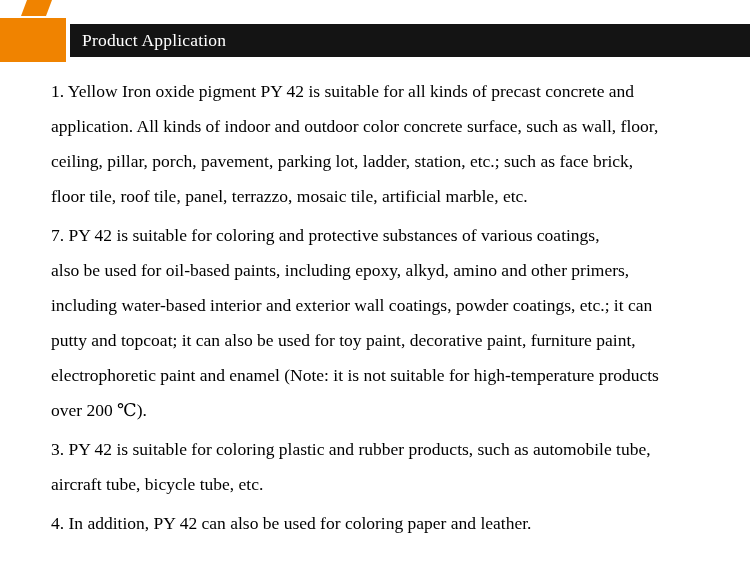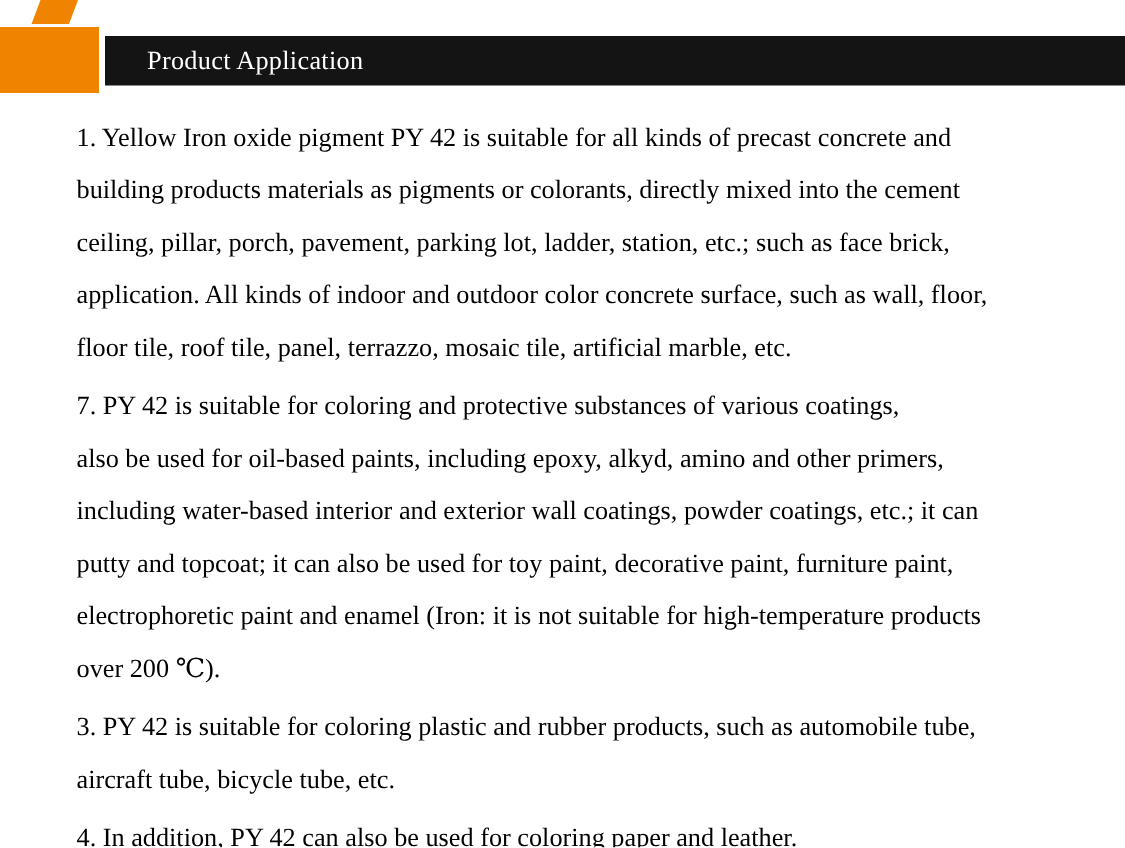--- a/index.html
+++ b/index.html
@@ -31,21 +31,21 @@
   }
   .header-bar {
     position: absolute;
     left: 70px;
     top: 24px;
     right: 0;
     height: 33px;
     background: #141414;
     display: flex;
     align-items: center;
-    padding-left: 28px;
+    padding-left: 12px;
     box-sizing: border-box;
   }
   .header-bar .title {
     color: #ffffff;
     font-size: 17.5px;
     letter-spacing: 0.2px;
   }
   .body-text {
     padding: 8px 28px 0 47px;
     font-size: 17.5px;
@@ -70,32 +70,31 @@
     </svg>
     <div class="header-bar">
       <span class="title">Product Application</span>
     </div>
   </div>
 
   <div class="body-text">
 
     <div class="paragraph">
       <div class="body-line">1. Yellow Iron oxide pigment PY 42 is suitable for all kinds of precast concrete and</div>
-      <div class="body-line">building products materials as pigments or colorants, directly mixed into the cement</div>
+      <div class="body-line">application. All kinds of indoor and outdoor color concrete surface, such as wall, floor,</div>
       <div class="body-line">ceiling, pillar, porch, pavement, parking lot, ladder, station, etc.; such as face brick,</div>
-      <div class="body-line">application. All kinds of indoor and outdoor color concrete surface, such as wall, floor,</div>
       <div class="body-line">floor tile, roof tile, panel, terrazzo, mosaic tile, artificial marble, etc.</div>
     </div>
 
     <div class="paragraph">
       <div class="body-line">7. PY 42 is suitable for coloring and protective substances of various coatings,</div>
       <div class="body-line"> also be used for oil-based paints, including epoxy, alkyd, amino and other primers,</div>
       <div class="body-line">including water-based interior and exterior wall coatings, powder coatings, etc.; it can</div>
       <div class="body-line">putty and topcoat; it can also be used for toy paint, decorative paint, furniture paint,</div>
-      <div class="body-line">electrophoretic paint and enamel (Iron: it is not suitable for high-temperature products</div>
+      <div class="body-line">electrophoretic paint and enamel (Note: it is not suitable for high-temperature products</div>
       <div class="body-line">over 200 ℃).</div>
     </div>
 
     <div class="paragraph">
       <div class="body-line">3. PY 42  is suitable for coloring plastic and rubber products, such as automobile tube,</div>
       <div class="body-line">aircraft tube, bicycle tube, etc.</div>
     </div>
 
     <div class="paragraph">
       <div class="body-line">4. In addition, PY 42 can also be used for coloring paper and leather.</div>

